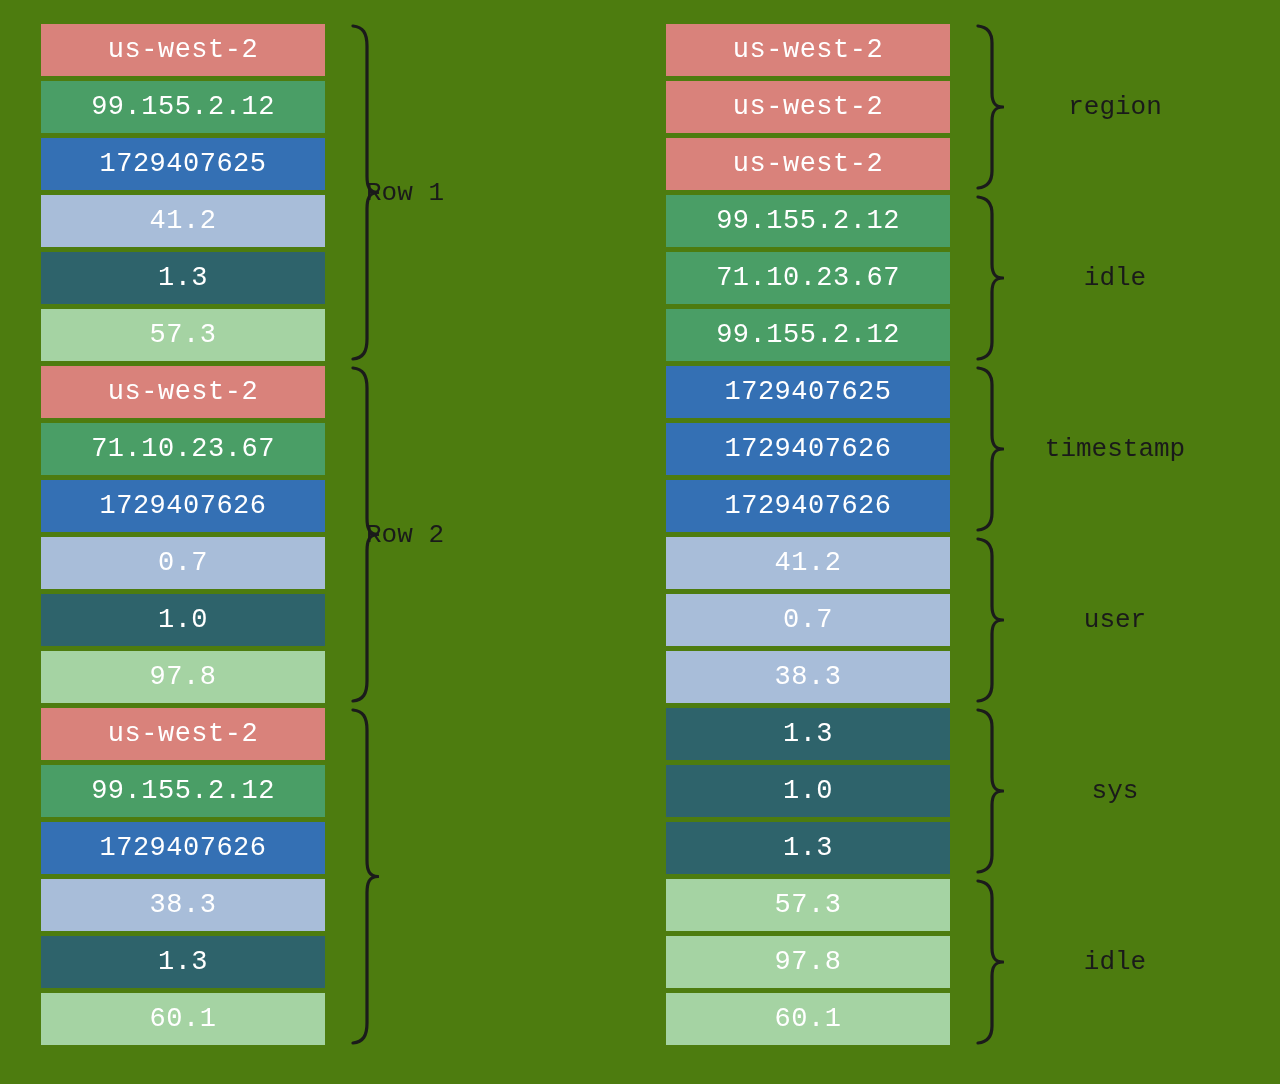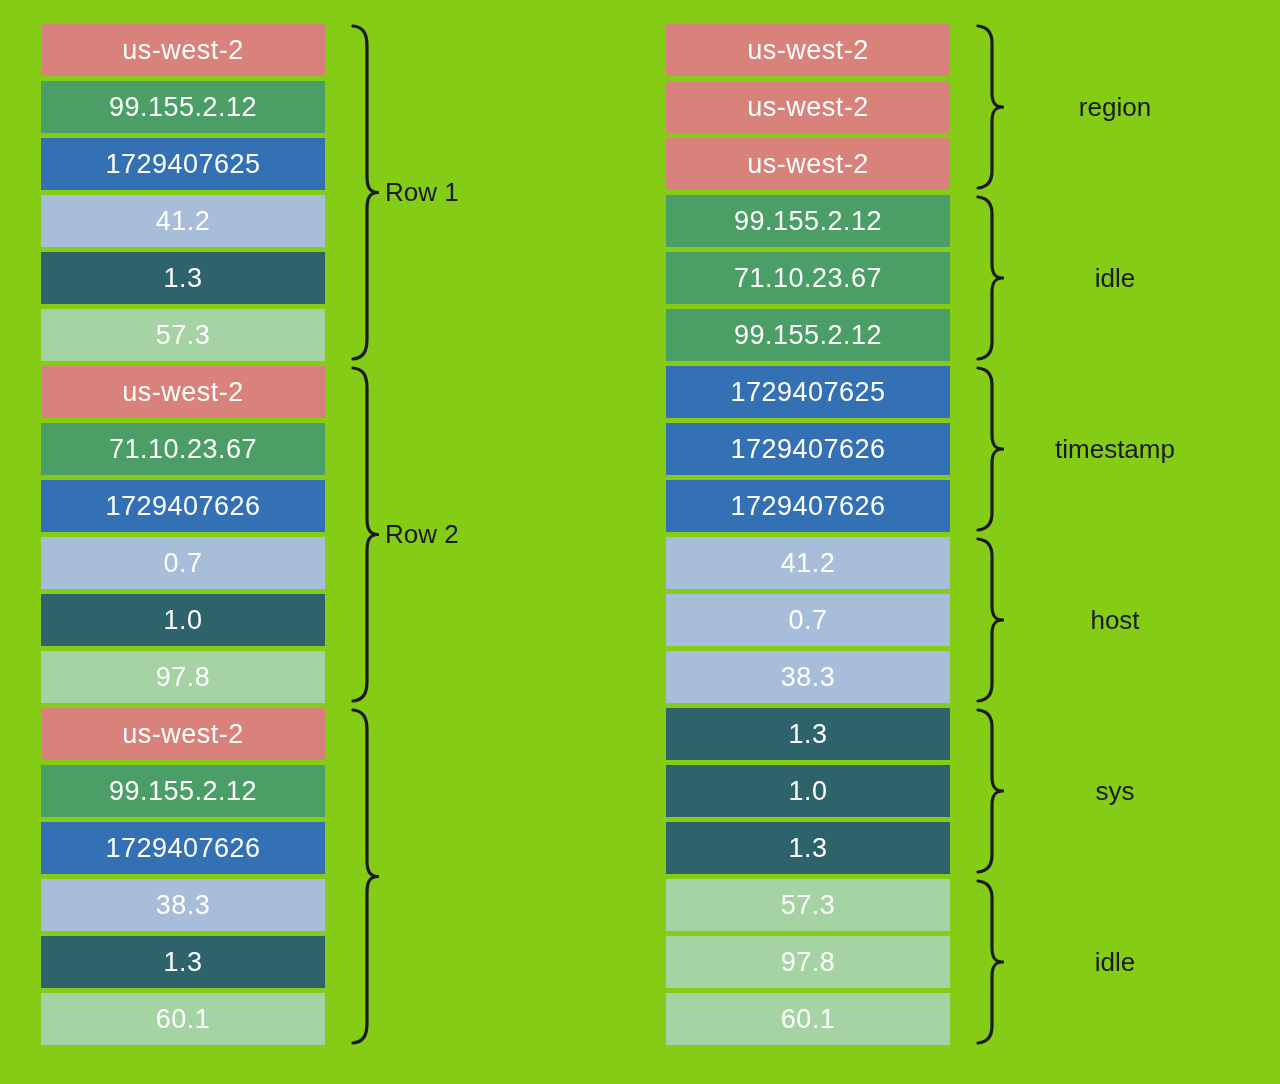--- a/index.html
+++ b/index.html
@@ -1,21 +1,21 @@
 <!DOCTYPE html>
 <html><head>
 <meta charset="utf-8">
 <style>
   html, body { margin: 0; padding: 0; background: #ffffff; }
   .canvas {
     position: relative;
     width: 1280px;
     height: 1084px;
-    background: #84cc16;
-    font-family: Liberation Sans, sans-serif;
+    background: #4d7c0f;
+    font-family: Liberation Mono, monospace;
     overflow: hidden;
   }
   .store {
     position: absolute;
     top: 24px;
     display: flex;
     flex-direction: column;
     gap: 5px;
   }
   .store-left  { left: 41px; }
@@ -53,21 +53,21 @@
     stroke: #1b1b1b;
     stroke-width: 3.2;
     stroke-linecap: round;
     stroke-linejoin: round;
   }
   .label-area-left {
     position: absolute;
     left: 100%;
     top: 0;
     height: 100%;
-    margin-left: 60px;
+    margin-left: 41px;
     display: flex;
     align-items: center;
     white-space: nowrap;
   }
   .label-area-right {
     position: absolute;
     left: 100%;
     top: 0;
     height: 100%;
     width: 330px;
@@ -185,21 +185,21 @@
     <div class="group">
       <div class="cell" style="background-color: rgb(168, 189, 217);">41.2</div>
       <div class="cell" style="background-color: rgb(168, 189, 217);">0.7</div>
       <div class="cell" style="background-color: rgb(168, 189, 217);">38.3</div>
       <div class="brace-area">
         <svg class="brace" width="28" height="166" viewBox="0 0 28 166">
           <path d="M 2 2 C 12 3 16 9 16 19 L 16 69 C 16 77 18 83 27 83 C 18 83 16 89 16 97 L 16 147 C 16 157 12 163 2 164"></path>
         </svg>
       </div>
       <div class="label-area-right">
-        <span class="group-label">host</span>
+        <span class="group-label">user</span>
       </div>
     </div>
 
     <div class="group">
       <div class="cell" style="background-color: rgb(46, 99, 107);">1.3</div>
       <div class="cell" style="background-color: rgb(46, 99, 107);">1.0</div>
       <div class="cell" style="background-color: rgb(46, 99, 107);">1.3</div>
       <div class="brace-area">
         <svg class="brace" width="28" height="166" viewBox="0 0 28 166">
           <path d="M 2 2 C 12 3 16 9 16 19 L 16 69 C 16 77 18 83 27 83 C 18 83 16 89 16 97 L 16 147 C 16 157 12 163 2 164"></path>

